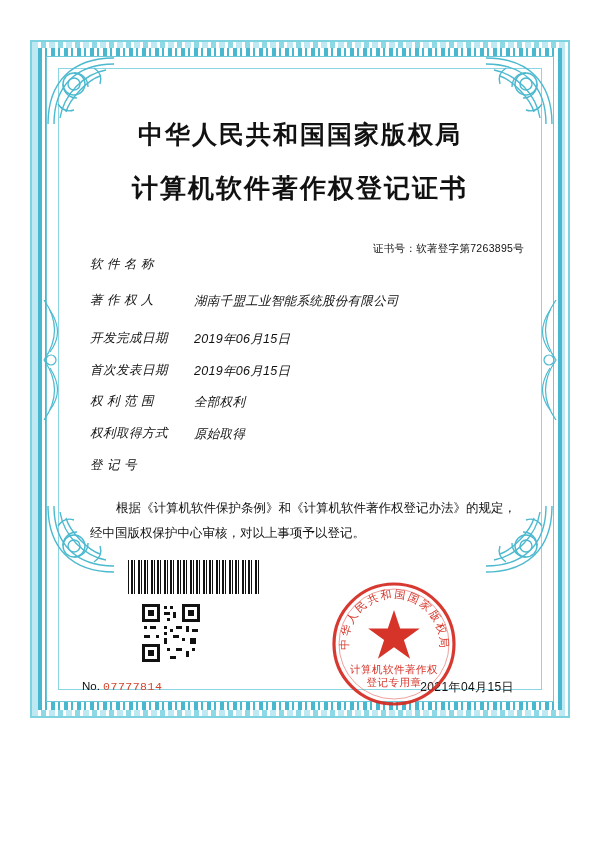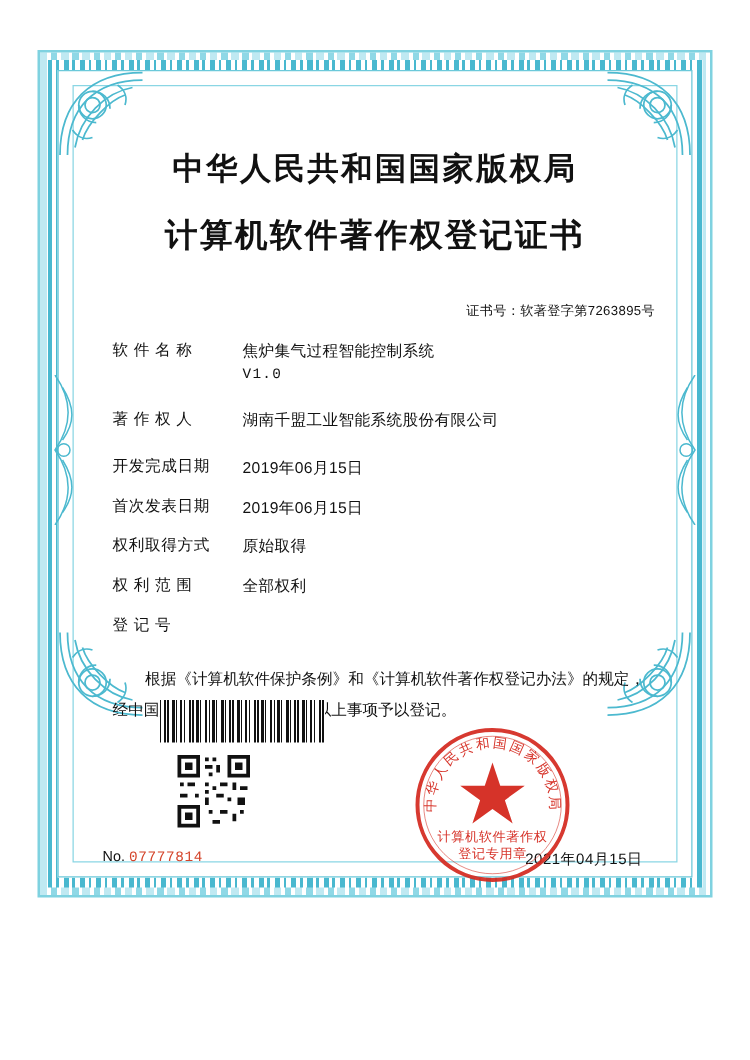--- a/index.html
+++ b/index.html
@@ -126,22 +126,22 @@
   .cert-no {
     text-align: right;
     font-size: 10.5px;
     color: #111111;
     margin-top: 36px;
     padding-right: 6px;
     letter-spacing: 0.3px;
   }
 
   .fields {
-    margin-top: 16px;
     padding-left: 20px;
+    font-style: italic;
   }
   .field-row {
     display: flex;
     align-items: flex-start;
     margin-bottom: 13px;
     font-size: 12.5px;
     color: #111111;
   }
   .field-label {
     width: 104px;
@@ -340,24 +340,20 @@
     <div class="title-sub">计算机软件著作权登记证书</div>
 
     <div class="cert-no">
       <span>证书号：</span><span>软著登字第7263895号</span>
     </div>
 
     <div class="fields">
 
       <div class="field-row">
         <div class="field-label">软 件 名 称</div>
-        <div class="field-value">
-          <span>焦炉集气过程智能控制系统</span>
-          <span class="second-line">V1.0</span>
-        </div>
       </div>
 
       <div class="gap-row"></div>
 
       <div class="field-row">
         <div class="field-label">著 作 权 人</div>
         <div class="field-value">湖南千盟工业智能系统股份有限公司</div>
       </div>
 
       <div class="gap-row"></div>
@@ -366,27 +362,27 @@
         <div class="field-label">开发完成日期</div>
         <div class="field-value">2019年06月15日</div>
       </div>
 
       <div class="field-row">
         <div class="field-label">首次发表日期</div>
         <div class="field-value">2019年06月15日</div>
       </div>
 
       <div class="field-row">
+        <div class="field-label">权 利 范 围</div>
+        <div class="field-value">全部权利</div>
+      </div>
+
+      <div class="field-row">
         <div class="field-label">权利取得方式</div>
         <div class="field-value">原始取得</div>
-      </div>
-
-      <div class="field-row">
-        <div class="field-label">权 利 范 围</div>
-        <div class="field-value">全部权利</div>
       </div>
 
       <div class="field-row">
         <div class="field-label">登 记 号</div>
       </div>
 
     </div>
 
     <div class="paragraph">根据《计算机软件保护条例》和《计算机软件著作权登记办法》的规定，经中国版权保护中心审核，对以上事项予以登记。</div>
 

